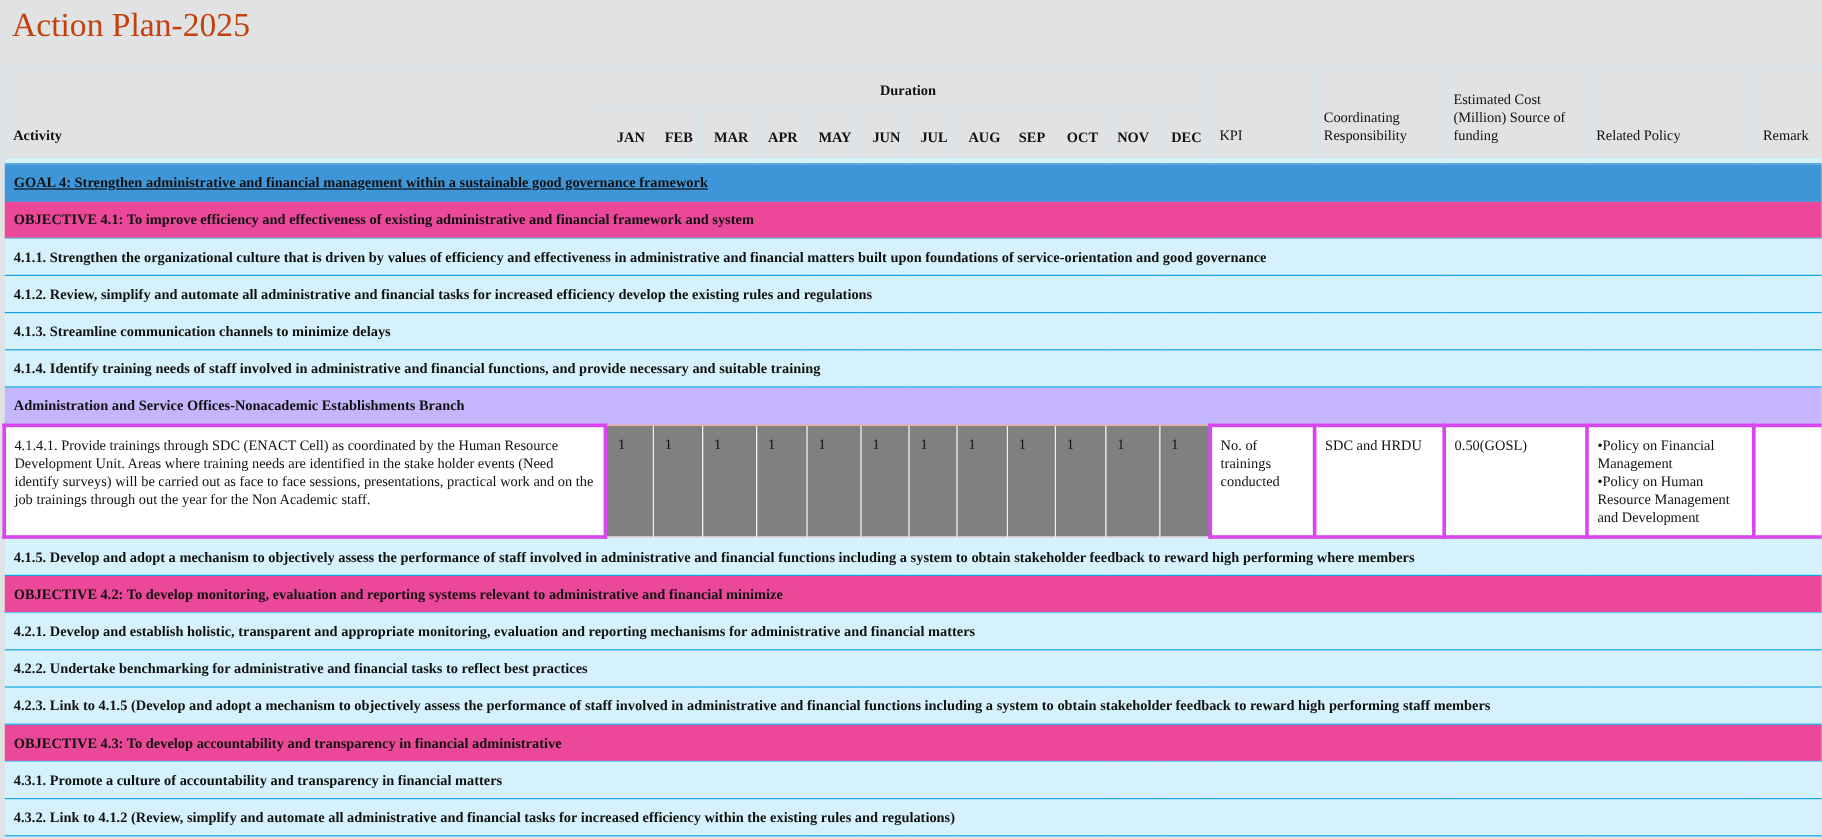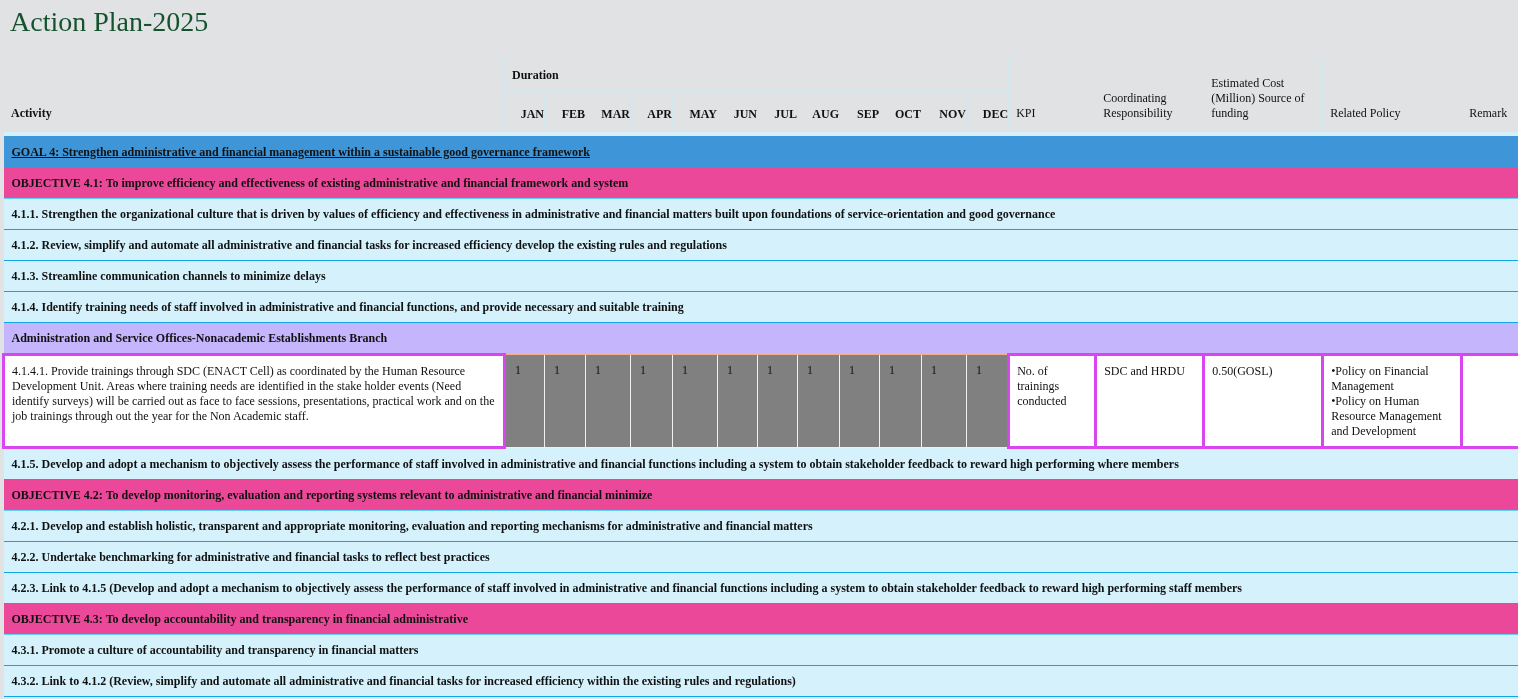--- a/index.html
+++ b/index.html
@@ -6,42 +6,42 @@
   body {
     width:1518px; height:699px; overflow:hidden;
     background:#e1e2e4;
     font-family:"Liberation Serif", "DejaVu Serif", serif;
     color:#111;
     position:relative;
   }
   .page-title {
     position:absolute; left:10px; top:6px;
     font-size:28px; font-weight:normal; margin:0;
-    color:#14532d;
+    color:#c2410c;
   }
   table.plan {
     position:absolute; left:2px; top:57px;
     width:1516px;
     border-collapse:collapse;
     table-layout:fixed;
     font-size:12px;
   }
   table.plan th, table.plan td {
     border:1px solid #d2e6ef;
     padding:0 7px;
     vertical-align:bottom;
     text-align:left;
   }
   thead th { background:#e1e2e4; font-weight:bold; }
   thead th.h-right { font-weight:normal; }
   thead tr.h1 th { height:30px; }
   thead tr.h2 th { height:31px; padding-bottom:9px; }
   thead th.tall { padding-bottom:10px; }
-  thead th.dur { vertical-align:middle; padding-top:2px; }
-  thead th.month { font-weight:bold; text-align:right; padding:0 0 9px 9px; }
+  thead th.dur { vertical-align:middle; padding-top:2px;text-align:center; }
+  thead th.month { font-weight:bold; text-align:left; padding:0 0 9px 9px; }
 
   tr.row-full td {
     height:30px; padding:0 8px; font-weight:bold;
     vertical-align:middle; white-space:nowrap;
     border-left:none; border-right:none;
   }
   tr.goal td { background:#3e96d8; border-color:#3e96d8;text-decoration:underline; }
   tr.objective td { background:#ec4899; border-color:#66d1f5; }
   tr.strategy td { background:#d5f2fc; border-bottom:1px solid #0ea5e9; border-top:1px solid #c2e3ee; }
   tr.branch td { background:#c4b5fd; border-color:#f4ad84; }

